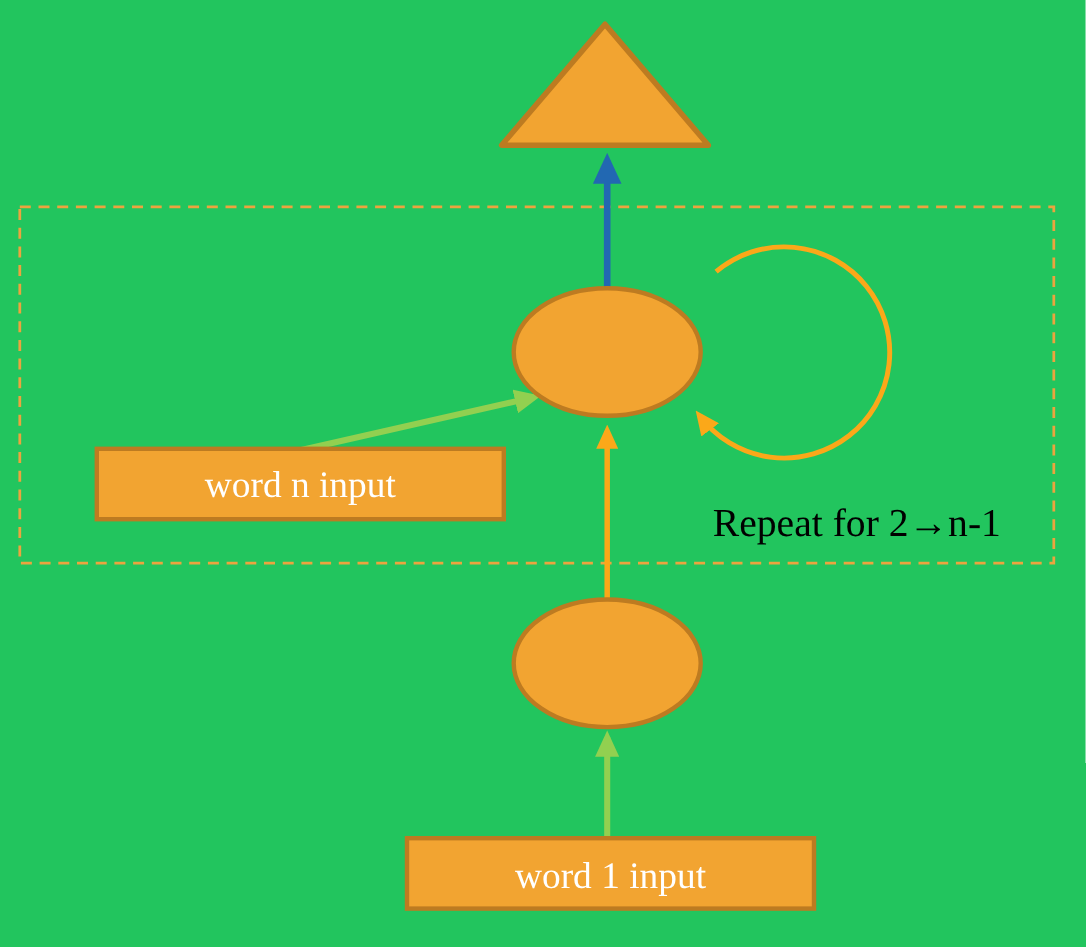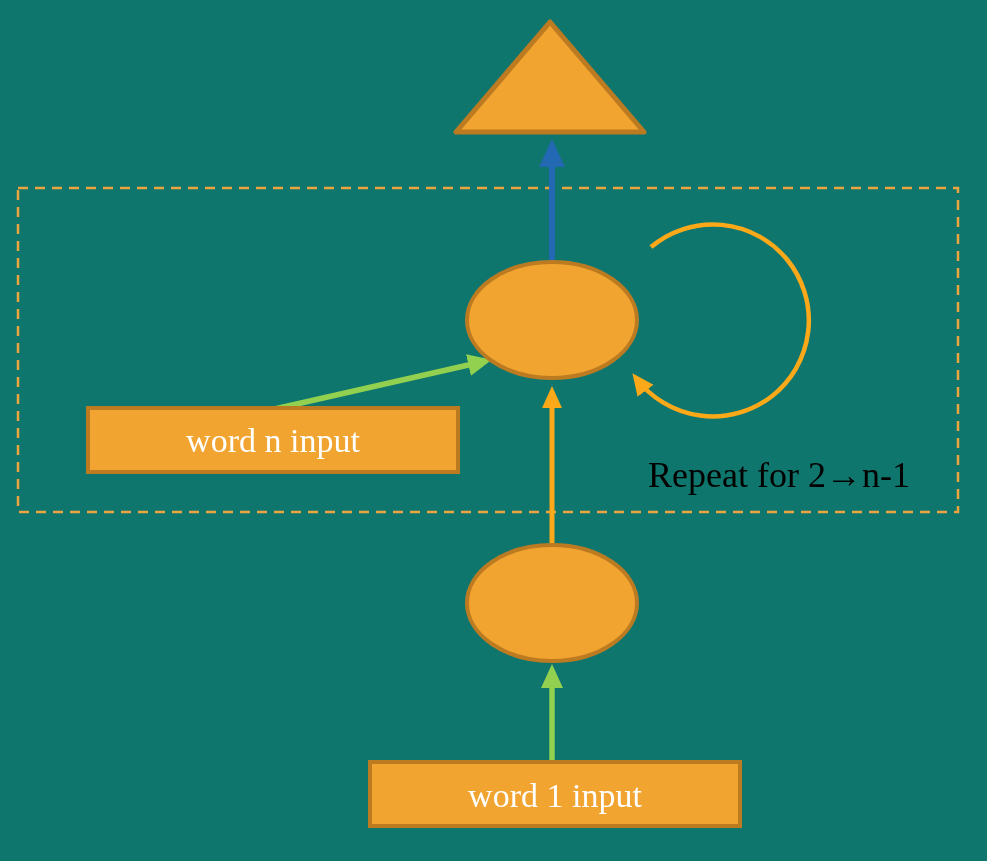--- a/index.html
+++ b/index.html
@@ -5,21 +5,21 @@
   html, body {
     margin: 0;
     padding: 0;
     background: #ffffff;
     font-family: "Liberation Serif", "DejaVu Serif", serif;
   }
   .stage {
     position: relative;
     width: 987px;
     height: 861px;
-    background: #0f766e;
+    background: #22c55e;
     overflow: hidden;
   }
   svg { display: block; }
 
   
   .shape-fill   { fill: #F2A431; stroke: #BD7B21; }
   .tri          { stroke-width: 5; stroke-linejoin: round; }
   .node         { stroke-width: 4; }
   .inputbox     { stroke-width: 4; }
   .dashed-box   { fill: none; stroke: #ECA43F; stroke-width: 2.5; stroke-dasharray: 10 7; }

